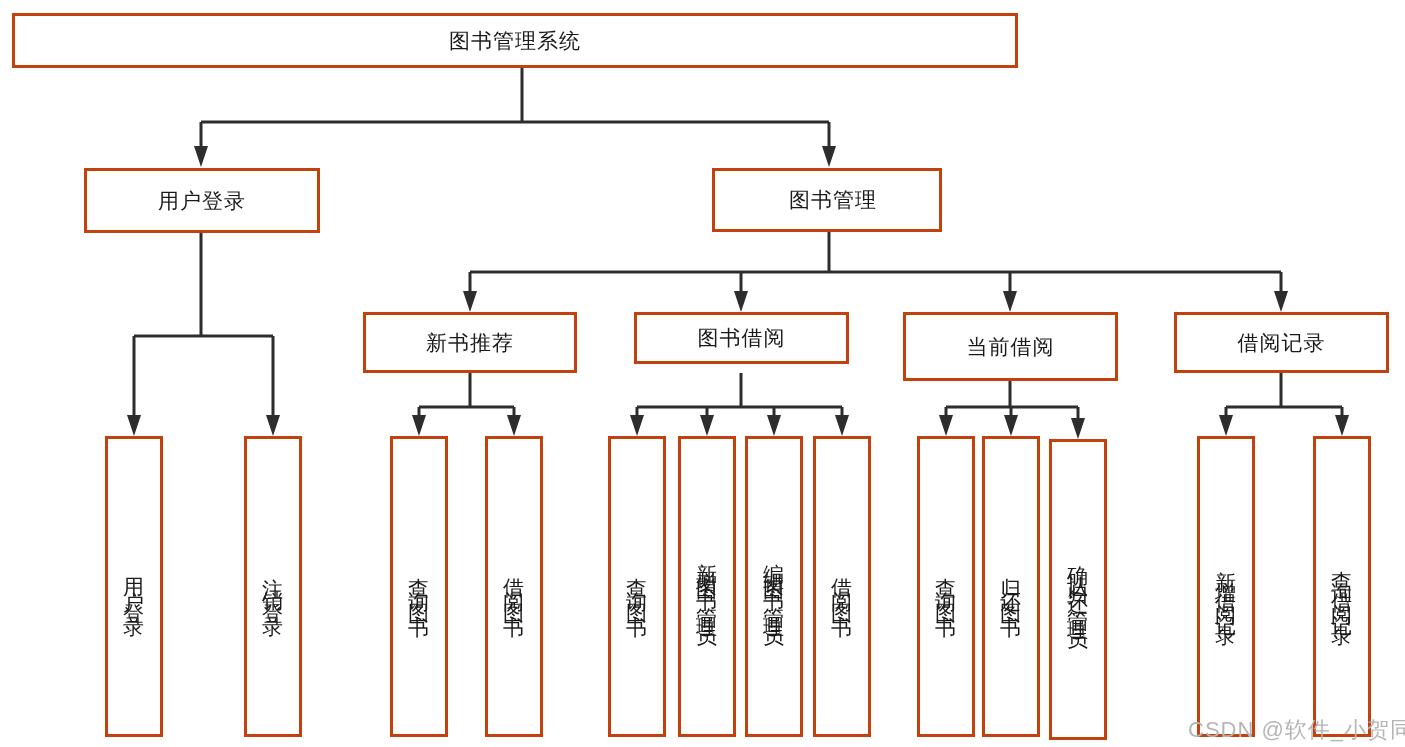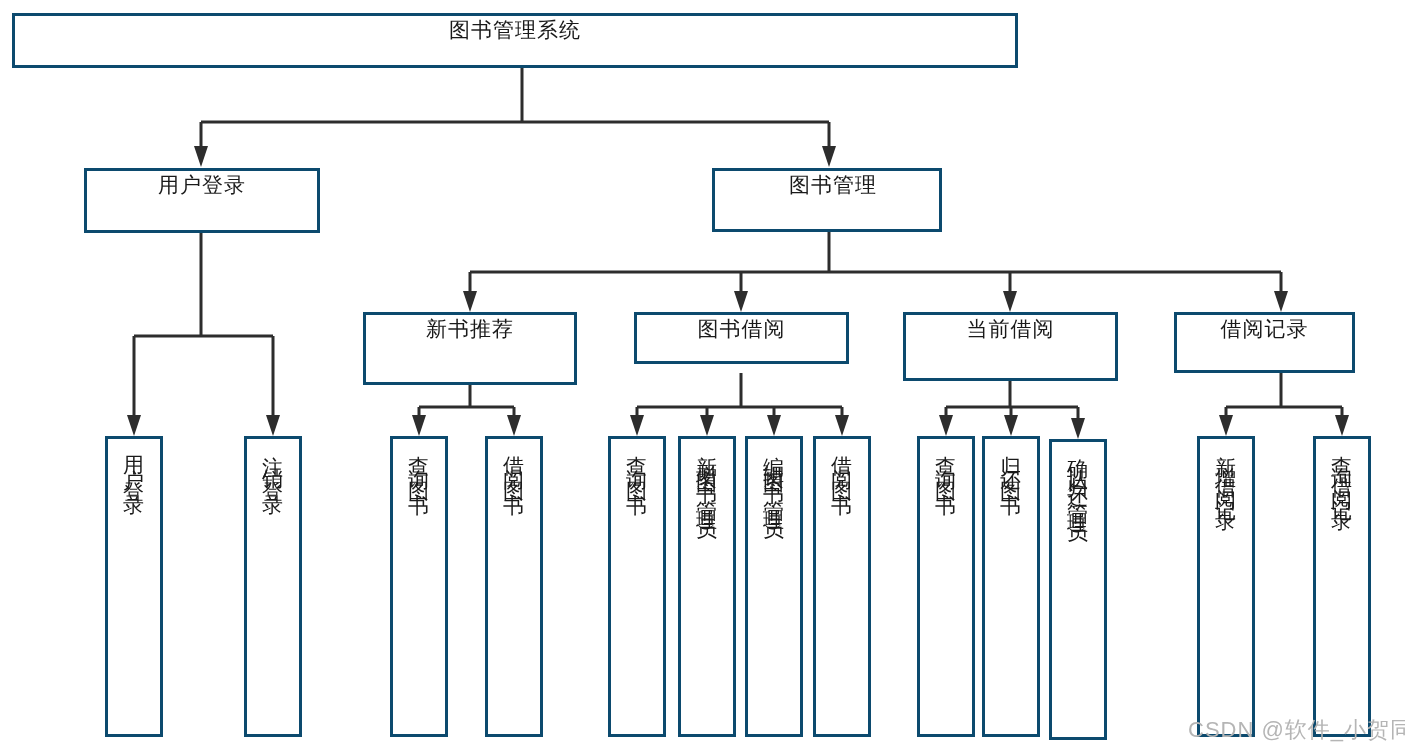--- a/index.html
+++ b/index.html
@@ -17,23 +17,23 @@
   }
   #connectors {
     position: absolute;
     left: 0; top: 0;
     width: 1405px; height: 747px;
   }
   .node {
     position: absolute;
     box-sizing: border-box;
     background: #ffffff;
-    border: 3px solid #0c4a6e;
+    border: 3px solid #c2410c;
     display: flex;
-    align-items: flex-start;
+    align-items: center;
     justify-content: center;
     color: #1a1a1a;
     font-size: 21px;
     letter-spacing: 1px;
   }
   .leaf {
     width: 58px;
     height: 301px;
     top: 436px;
   }
@@ -45,24 +45,24 @@
     line-height: 1;
   }
   .leaf .vtext.s6 { letter-spacing: 11px; }
   .leaf .vtext.s9 { letter-spacing: 9px; }
   
   #n-root   { left: 12px;  top: 13px;  width: 1006px; height: 55px; }
   
   #n-login  { left: 84px;  top: 168px; width: 236px; height: 65px; }
   #n-mgmt   { left: 712px; top: 168px; width: 230px; height: 64px; padding-left: 12px; }
   
-  #n-rec    { left: 363px;  top: 312px; width: 214px; height: 73px; }
+  #n-rec    { left: 363px;  top: 312px; width: 214px; height: 61px; }
   #n-borrow { left: 634px;  top: 312px; width: 215px; height: 52px; }
   #n-cur    { left: 903px;  top: 312px; width: 215px; height: 69px; }
-  #n-hist   { left: 1174px; top: 312px; width: 181px; height: 61px; }
+  #n-hist   { left: 1174px; top: 312px; width: 215px; height: 61px; }
   
   #lf-login1  { left: 105px; }
   #lf-logout  { left: 244px; }
   #lf-q1      { left: 390px; }
   #lf-b1      { left: 485px; }
   #lf-q2      { left: 608px; }
   #lf-add     { left: 678px; }
   #lf-edit    { left: 745px; }
   #lf-b2      { left: 813px; }
   #lf-q3      { left: 917px; }

